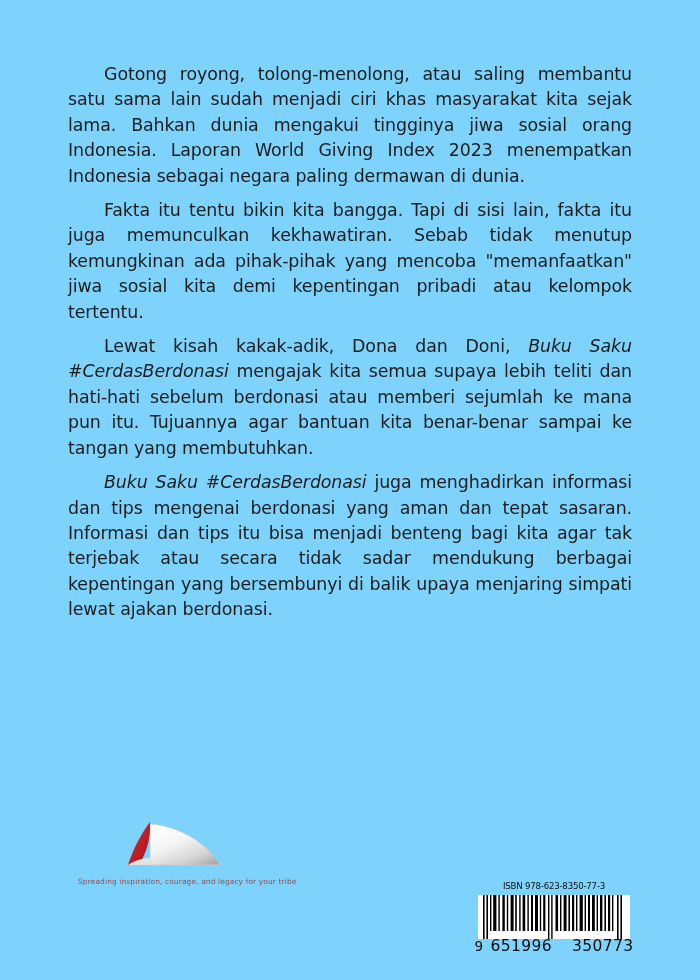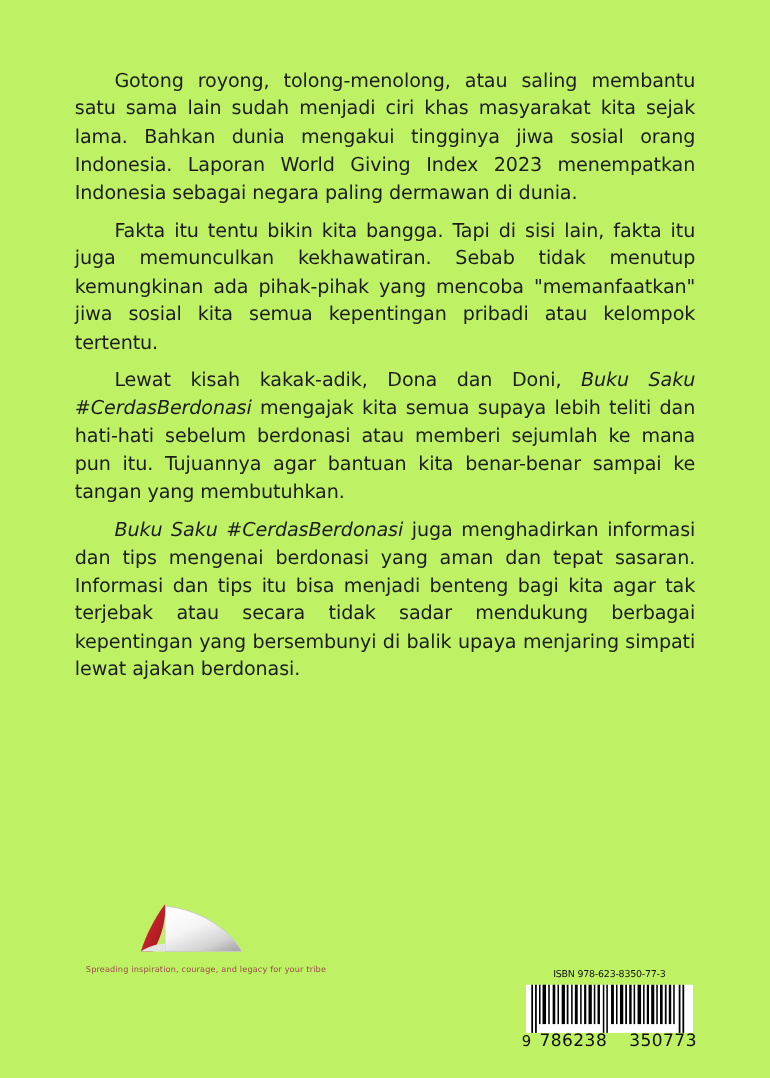--- a/index.html
+++ b/index.html
@@ -12,21 +12,21 @@
     background: #ffffff;
     font-family: "DejaVu Sans", sans-serif;
     color: #1a1a1a;
     overflow: hidden;
     position: relative;
   }
 
   .page {
     position: absolute;
     inset: 0;
-    background: #bef264;
+    background: #7dd3fc;
     padding-left: 12px;
   }
 
   
   .copy {
     position: absolute;
     left: 68px;
     top: 62px;
     width: 564px;
   }
@@ -131,21 +131,21 @@
 
 <div class="page">
 
   <div class="copy">
 
     <p class="para">
       <span>Gotong royong, tolong-menolong, atau saling membantu satu sama lain sudah menjadi ciri khas masyarakat kita sejak lama. Bahkan dunia mengakui tingginya jiwa sosial orang Indonesia. Laporan World Giving Index 2023 menempatkan Indonesia sebagai negara paling dermawan di dunia.</span>
     </p>
 
     <p class="para">
-      <span>Fakta itu tentu bikin kita bangga. Tapi di sisi lain, fakta itu juga memunculkan kekhawatiran. Sebab tidak menutup kemungkinan ada pihak-pihak yang mencoba "memanfaatkan" jiwa sosial kita semua kepentingan pribadi atau kelompok tertentu.</span>
+      <span>Fakta itu tentu bikin kita bangga. Tapi di sisi lain, fakta itu juga memunculkan kekhawatiran. Sebab tidak menutup kemungkinan ada pihak-pihak yang mencoba "memanfaatkan" jiwa sosial kita demi kepentingan pribadi atau kelompok tertentu.</span>
     </p>
 
 
 
     <p class="para">
       <span>Lewat kisah kakak-adik, Dona dan Doni, </span><span class="it">Buku Saku #CerdasBerdonasi</span><span> mengajak kita semua supaya lebih teliti dan hati-hati sebelum berdonasi atau memberi sejumlah ke mana pun itu. Tujuannya agar bantuan kita benar-benar sampai ke tangan yang membutuhkan.</span>
     </p>
 
     <p class="para">
       <span class="it">Buku Saku #CerdasBerdonasi</span><span> juga menghadirkan informasi dan tips mengenai berdonasi yang aman dan tepat sasaran. Informasi dan tips itu bisa menjadi benteng bagi kita agar tak terjebak atau secara tidak sadar mendukung berbagai kepentingan yang bersembunyi di balik upaya menjaring simpati lewat ajakan berdonasi.</span>
@@ -228,19 +228,19 @@
         <rect x="130" y="0" width="2.2" height="36"></rect>
         <rect x="134" y="0" width="1.4" height="36"></rect>
 
         <rect x="139" y="0" width="1.6" height="44"></rect>
         <rect x="142.4" y="0" width="1.6" height="44"></rect>
       </g>
     </svg>
 
     <div class="ean-digits">
       <span class="ean-lead">9</span>
-      <span class="ean-left">786238</span>
+      <span class="ean-left">651996</span>
       <span class="ean-right">350773</span>
     </div>
 
   </div>
 
 </div>
 
 </body></html>

